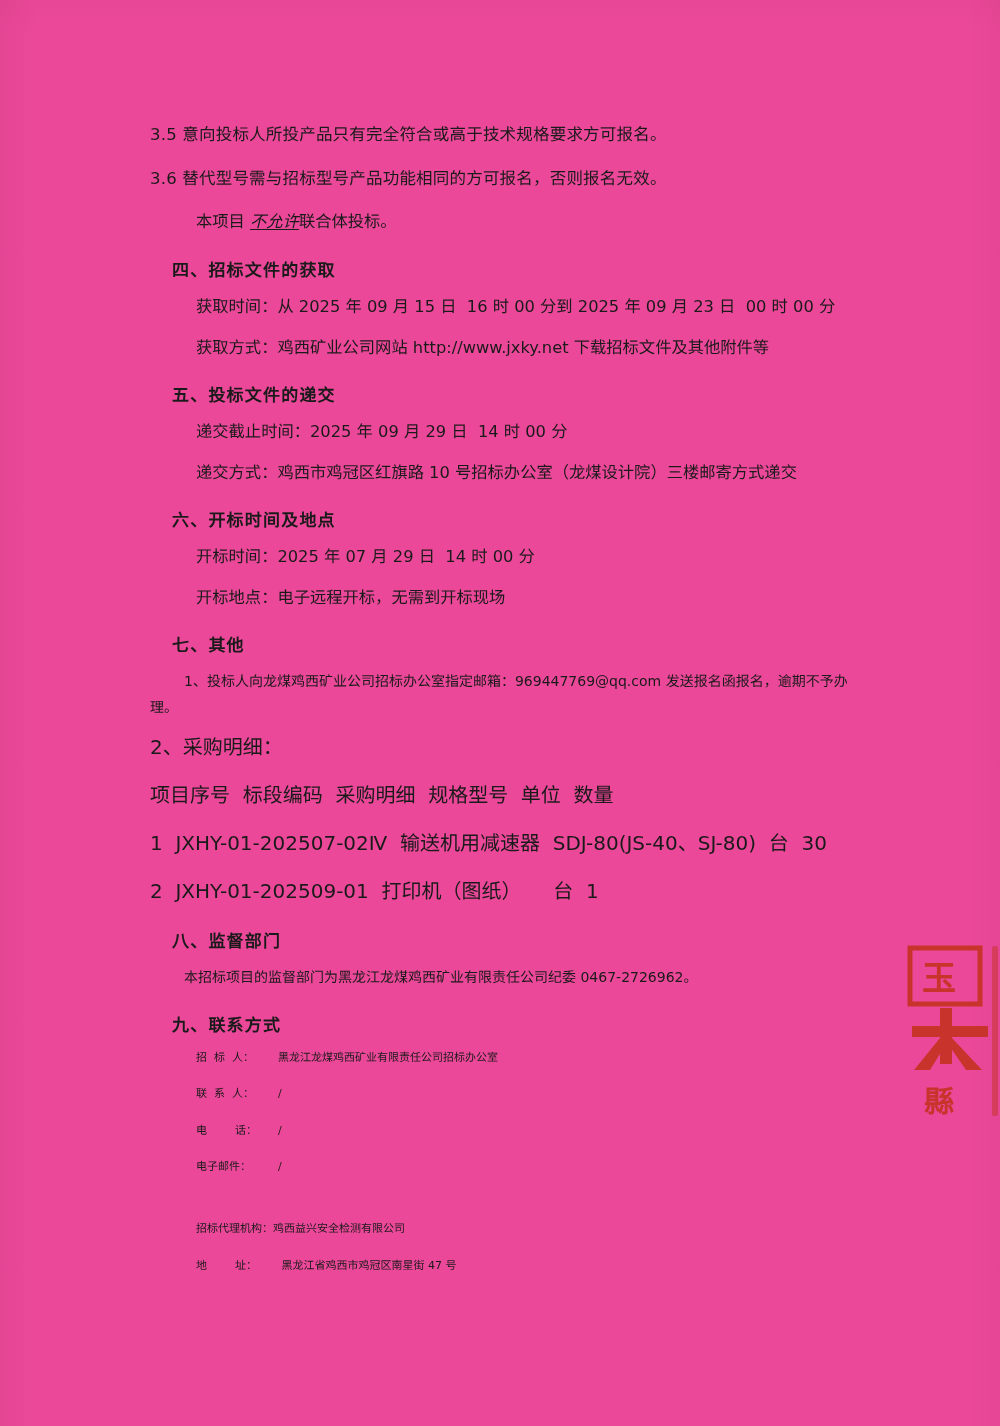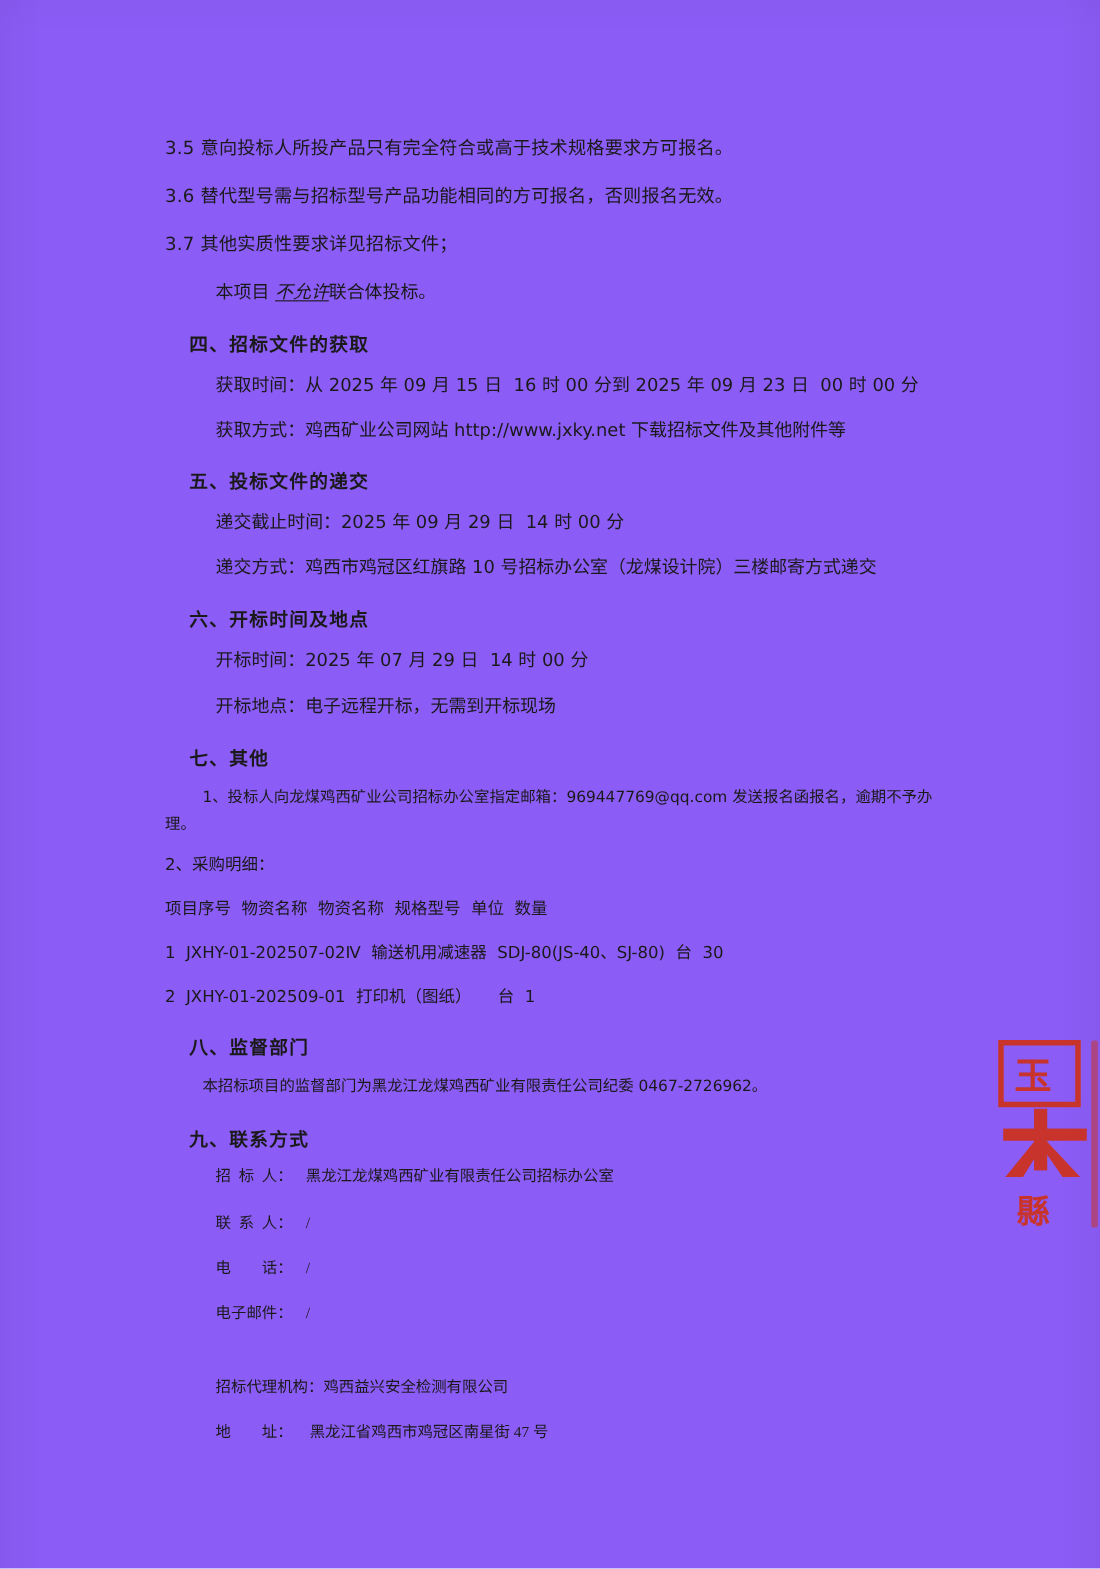--- a/index.html
+++ b/index.html
@@ -12,21 +12,21 @@
     width: 1000px;
     height: 1426px;
     position: relative;
     font-family: "DejaVu Sans", "Liberation Sans", sans-serif;
     color: #1a1a1a;
     overflow: hidden;
   }
   .page {
     position: absolute;
     inset: 0;
-    background: #8b5cf6;
+    background: #ec4899;
   }
   
   .page::before {
     content: "";
     position: absolute;
     inset: 0;
     background:
       linear-gradient(to right, rgba(0,0,0,0.035), rgba(0,0,0,0) 40px),
       linear-gradient(to left, rgba(0,0,0,0.03), rgba(0,0,0,0) 36px),
       linear-gradient(to bottom, rgba(0,0,0,0.02), rgba(0,0,0,0) 30px);
@@ -72,32 +72,31 @@
 
   .body-flow {
     font-size: 14px;
     line-height: 1.85;
     margin: 0 0 10px 0;
     white-space: pre-wrap;
   }
   .body-flow.ind { text-indent: 34px; }
 
   .detail-line {
-    font-size: 15px;
+    font-size: 20px;
     line-height: 1.6;
     margin: 0 0 16px 0;
     white-space: pre-wrap;
   }
 
   .contact-row {
-    font-size: 14px;
+    font-size: 11px;
     line-height: 1.6;
     margin: 0 0 19px 46px;
     white-space: pre-wrap;
-    font-family: Liberation Serif, serif;
   }
   .contact-row .lbl {
     display: inline-block;
     min-width: 82px;
   }
 
   .agency-block { margin-top: 44px; }
 
   
   .seal {
@@ -112,40 +111,39 @@
 </style>
 </head>
 <body>
 
 <div class="page">
 
   <div class="content">
 
     <p class="line para-3x">3.5 意向投标人所投产品只有完全符合或高于技术规格要求方可报名。</p>
     <p class="line para-3x">3.6 替代型号需与招标型号产品功能相同的方可报名，否则报名无效。</p>
-    <p class="line para-3x">3.7 其他实质性要求详见招标文件；</p>
 
     <p class="sub"><span>本项目 </span><span class="italic-ul">不允许</span><span>联合体投标。</span></p>
 
     <h2 class="heading">四、招标文件的获取</h2>
     <p class="sub mono-mix">获取时间：从 2025 年 09 月 15 日  16 时 00 分到 2025 年 09 月 23 日  00 时 00 分</p>
     <p class="sub mono-mix">获取方式：鸡西矿业公司网站 http://www.jxky.net 下载招标文件及其他附件等</p>
 
     <h2 class="heading">五、投标文件的递交</h2>
     <p class="sub">递交截止时间：2025 年 09 月 29 日  14 时 00 分</p>
     <p class="sub">递交方式：鸡西市鸡冠区红旗路 10 号招标办公室（龙煤设计院）三楼邮寄方式递交</p>
 
     <h2 class="heading">六、开标时间及地点</h2>
     <p class="sub">开标时间：2025 年 07 月 29 日  14 时 00 分</p>
     <p class="sub">开标地点：电子远程开标，无需到开标现场</p>
 
     <h2 class="heading">七、其他</h2>
     <p class="body-flow ind">1、投标人向龙煤鸡西矿业公司招标办公室指定邮箱：969447769@qq.com 发送报名函报名，逾期不予办理。</p>
     <p class="detail-line">2、采购明细：</p>
-    <p class="detail-line">项目序号  物资名称  物资名称  规格型号  单位  数量</p>
+    <p class="detail-line">项目序号  标段编码  采购明细  规格型号  单位  数量</p>
     <p class="detail-line">1  JXHY-01-202507-02Ⅳ  输送机用减速器  SDJ-80(JS-40、SJ-80)  台  30</p>
     <p class="detail-line">2  JXHY-01-202509-01  打印机（图纸）     台  1</p>
 
     <h2 class="heading">八、监督部门</h2>
     <p class="body-flow ind">本招标项目的监督部门为黑龙江龙煤鸡西矿业有限责任公司纪委 0467-2726962。</p>
 
     <h2 class="heading">九、联系方式</h2>
 
     <p class="contact-row"><span class="lbl">招  标  人：</span><span>黑龙江龙煤鸡西矿业有限责任公司招标办公室</span></p>
     <p class="contact-row"><span class="lbl">联  系  人：</span><span>/</span></p>

